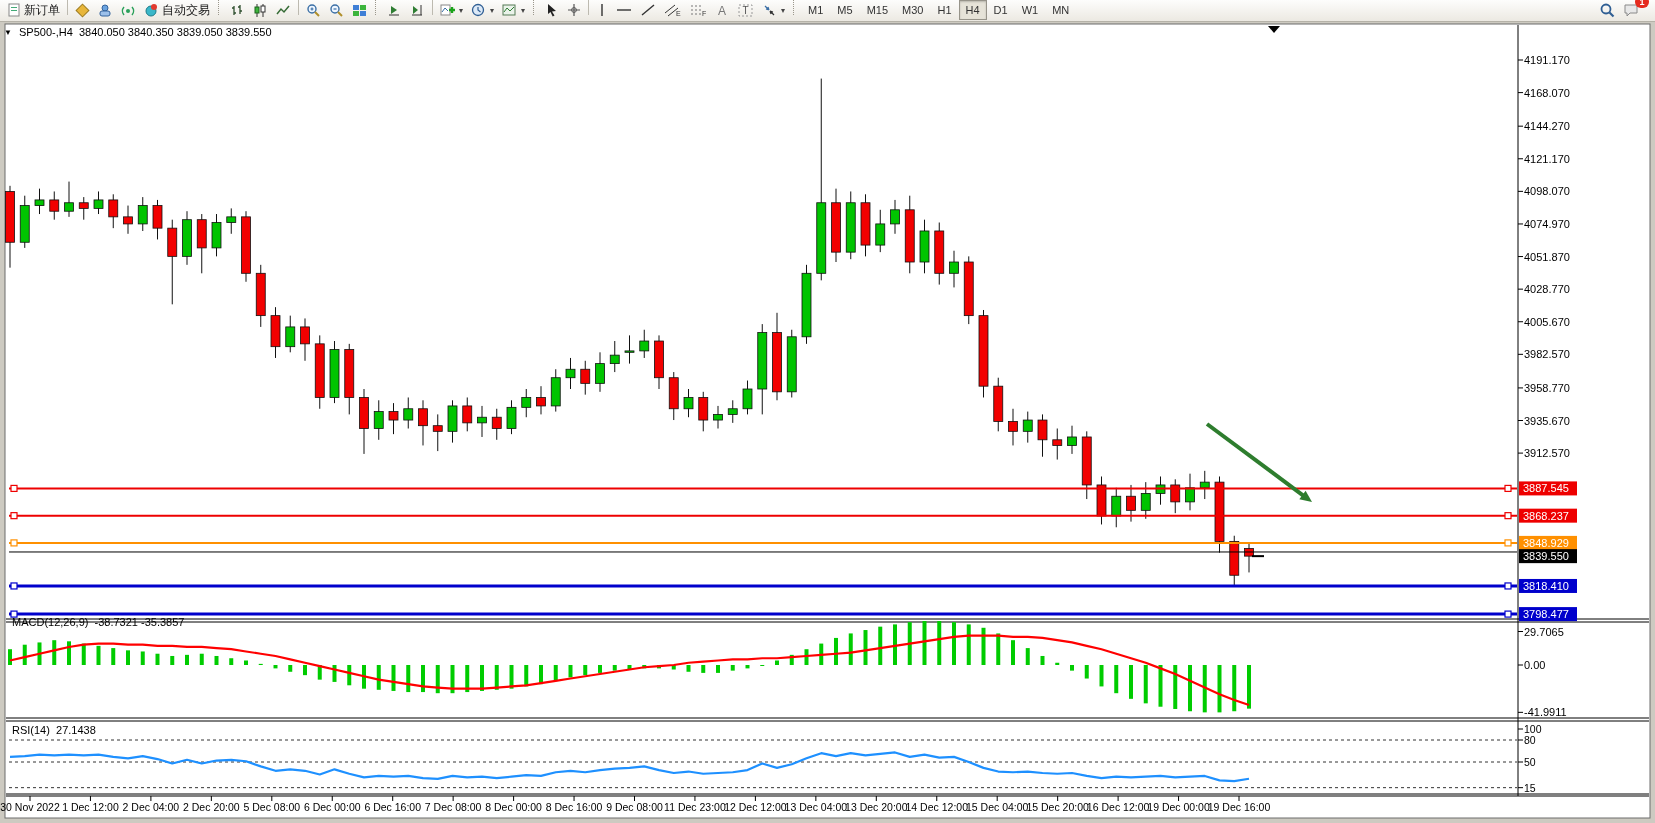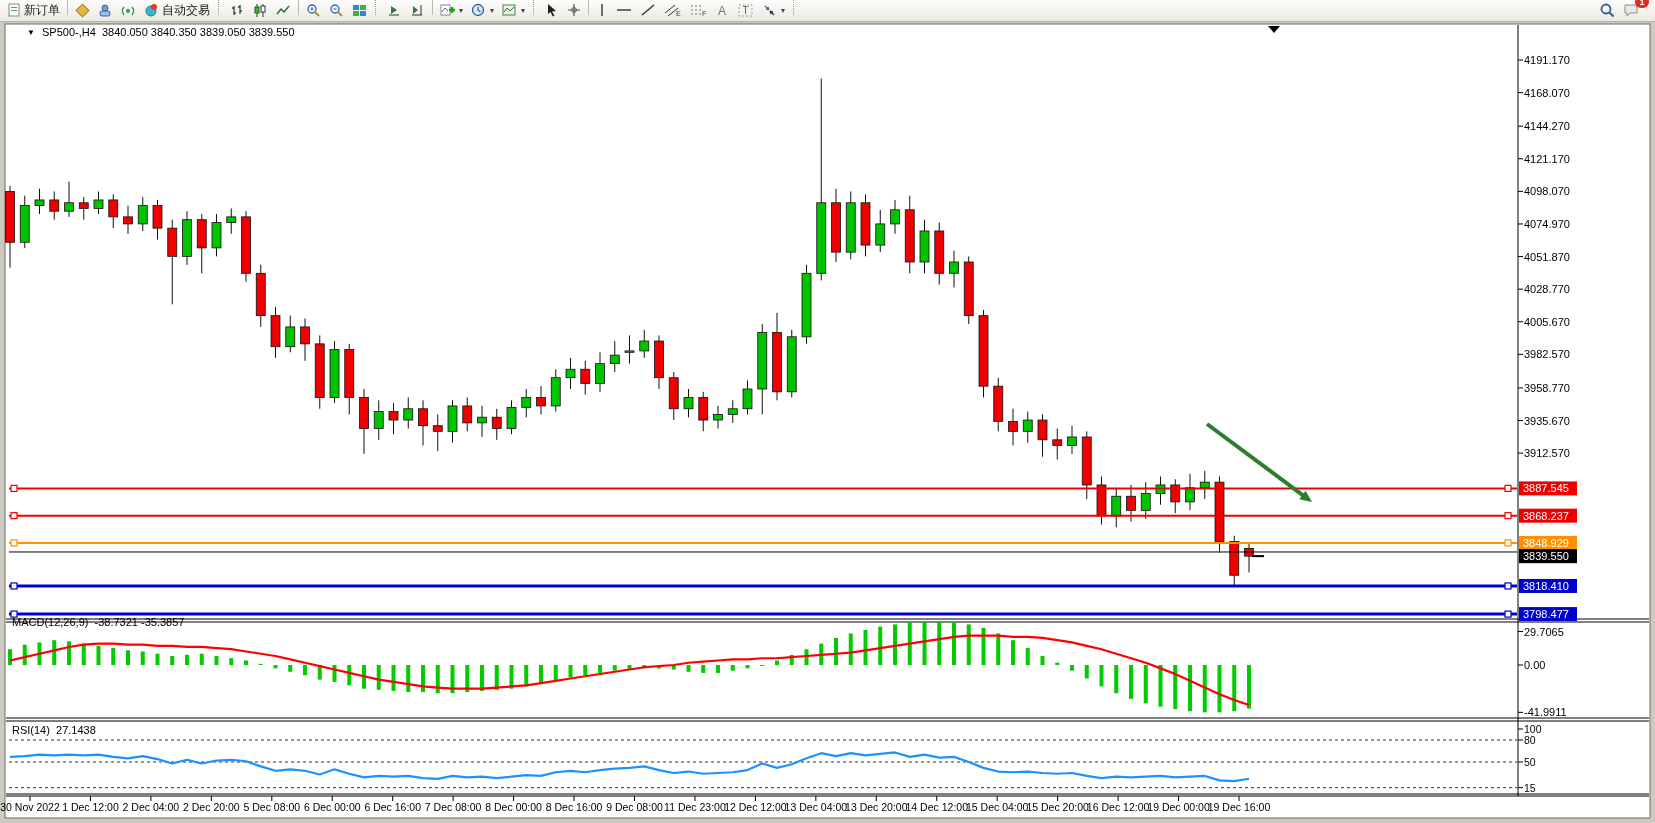--- a/index.html
+++ b/index.html
@@ -13,21 +13,21 @@
   .caret{font-size:8px;color:#444;margin-left:1px;}
   .tf-btn{height:18px;padding:0 6px;font-size:11px;color:#333;display:flex;align-items:center;border:1px solid transparent;}
   .tf-btn.active{background:#e6e3d8;border:1px solid #97948a;box-shadow:inset 0 1px 2px rgba(0,0,0,.2);}
   .tb-spacer{flex:1;}
   .badge{position:absolute;top:-4px;right:-5px;background:#e52b1f;color:#fff;border-radius:7px;min-width:12px;height:12px;
     font-size:9px;line-height:12px;text-align:center;padding:0 1px;font-weight:bold;}
   .bubble-wrap{position:relative;margin-right:8px;}
   
   #chart-svg{position:absolute;top:0;left:0;}
   .ovl{position:absolute;font-size:11px;color:#000;white-space:nowrap;z-index:3;}
-  .chart-title{left:27px;top:26px;}
+  .chart-title{left:4px;top:26px;}
   .chart-title .tri{font-size:8px;vertical-align:1px;margin-right:4px;}
   .macd-label{left:12px;top:616px;}
   .rsi-label{left:12px;top:724px;}
 </style>
 </head>
 <body>
 
 <div class="toolbar">
   <div class="tb-btn">
     <svg width="14" height="14">
@@ -191,20 +191,31 @@
       </svg>
   </div>
   <div class="tb-btn">
     <svg width="15" height="14">
         <path d="M3 3l4 4M7 7l-1-3M7 7l-3-1" stroke="#3a6ea5" stroke-width="1.2" fill="none"></path>
         <path d="M12 12L8 8M8 8l1 3M8 8l3 1" stroke="#333" stroke-width="1.2" fill="none"></path>
       </svg>
     <span class="caret">▾</span>
   </div>
   <div class="tb-grip"></div>
+  <div id="tf-group" style="display:flex;align-items:center;">
+      <div class="tf-btn">M1</div>
+      <div class="tf-btn">M5</div>
+      <div class="tf-btn">M15</div>
+      <div class="tf-btn">M30</div>
+      <div class="tf-btn">H1</div>
+      <div class="tf-btn active">H4</div>
+      <div class="tf-btn">D1</div>
+      <div class="tf-btn">W1</div>
+      <div class="tf-btn">MN</div>
+    </div>
   <div class="tb-spacer"></div>
   <div class="tb-btn">
     <svg width="16" height="16">
         <circle cx="7" cy="7" r="4.5" fill="none" stroke="#2f5e93" stroke-width="1.8"></circle>
         <path d="M10.5 10.5l4 4" stroke="#2f5e93" stroke-width="2.2"></path>
       </svg>
   </div>
   <div class="bubble-wrap tb-btn">
     <svg width="17" height="16">
         <path d="M2 3h12v8H7l-3 3v-3H2z" fill="#e8e8e8" stroke="#8a8a8a"></path>

